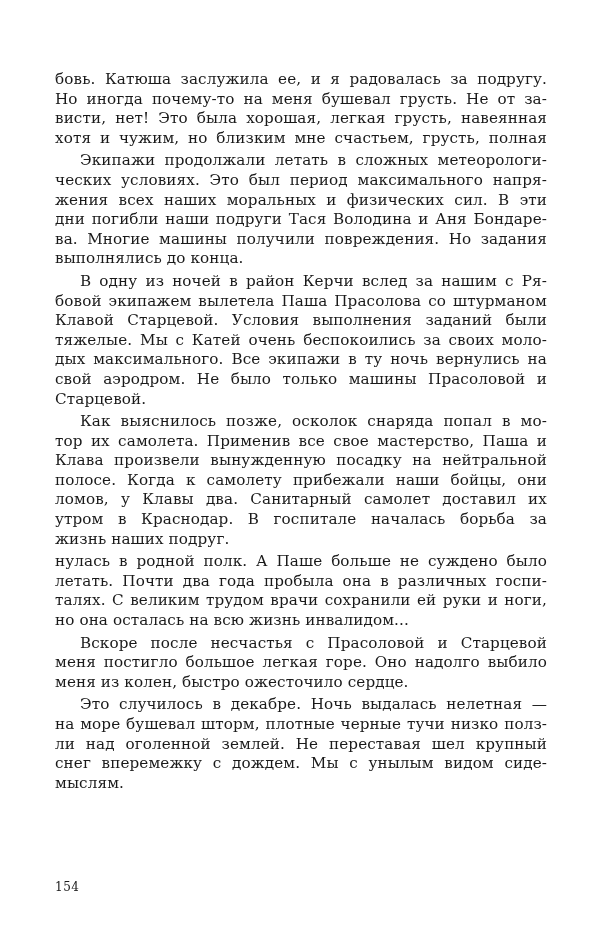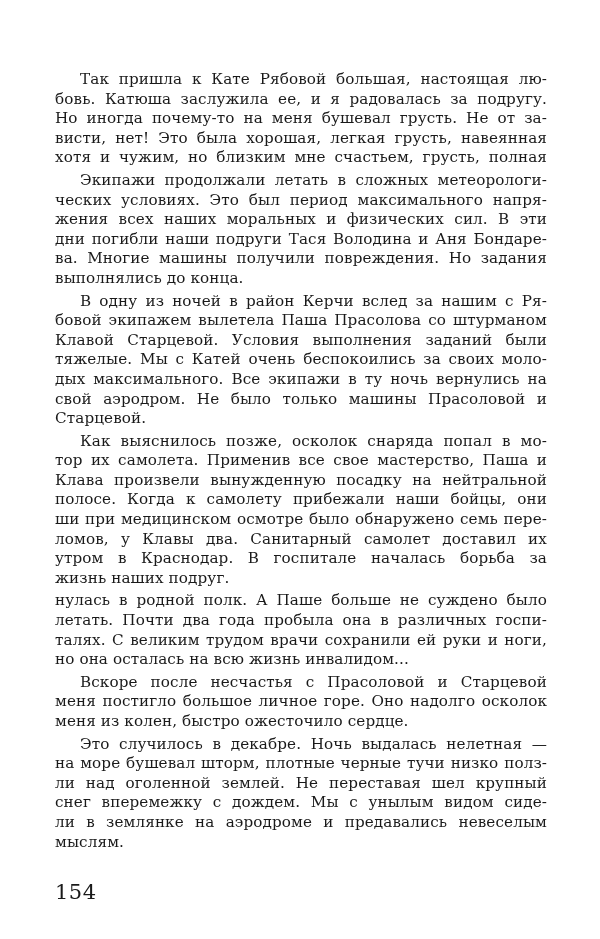--- a/index.html
+++ b/index.html
@@ -37,32 +37,31 @@
     .line.last {
       text-align-last: left;
     }
     .para {
       margin-bottom: 3px;
     }
     .page-number {
       position: absolute;
       left: 55px;
       top: 880px;
-      font-size: 21px;
+      font-size: 12px;
       font-weight: normal;
       letter-spacing: 0.5px;
     }
   </style>
 </head>
 <body>
 
 <div class="page">
 
   <div class="para">
-    <span class="line indent">Так пришла к Кате Рябовой большая, настоящая лю-</span>
     <span class="line">бовь. Катюша заслужила ее, и я радовалась за подругу.</span>
     <span class="line">Но иногда почему-то на меня бушевал грусть. Не от за-</span>
     <span class="line">висти, нет! Это была хорошая, легкая грусть, навеянная</span>
     <span class="line">хотя и чужим, но близким мне счастьем, грусть, полная</span>
   </div>
 
   <div class="para">
     <span class="line indent">Экипажи продолжали летать в сложных метеорологи-</span>
     <span class="line">ческих условиях. Это был период максимального напря-</span>
     <span class="line">жения всех наших моральных и физических сил. В эти</span>
@@ -79,43 +78,41 @@
     <span class="line">дых максимального. Все экипажи в ту ночь вернулись на</span>
     <span class="line">свой аэродром. Не было только машины Прасоловой и</span>
     <span class="line last">Старцевой.</span>
   </div>
 
   <div class="para">
     <span class="line indent">Как выяснилось позже, осколок снаряда попал в мо-</span>
     <span class="line">тор их самолета. Применив все свое мастерство, Паша и</span>
     <span class="line">Клава произвели вынужденную посадку на нейтральной</span>
     <span class="line">полосе. Когда к самолету прибежали наши бойцы, они</span>
-    <span class="line">ши при медицинском осмотре было обнаружено семь пере-</span>
     <span class="line">ломов, у Клавы два. Санитарный самолет доставил их</span>
     <span class="line">утром в Краснодар. В госпитале началась борьба за</span>
     <span class="line last">жизнь наших подруг.</span>
   </div>
 
   <div class="para">
     <span class="line">нулась в родной полк. А Паше больше не суждено было</span>
     <span class="line">летать. Почти два года пробыла она в различных госпи-</span>
     <span class="line">талях. С великим трудом врачи сохранили ей руки и ноги,</span>
     <span class="line last">но она осталась на всю жизнь инвалидом...</span>
   </div>
 
   <div class="para">
     <span class="line indent">Вскоре после несчастья с Прасоловой и Старцевой</span>
-    <span class="line">меня постигло большое личное горе. Оно надолго осколок</span>
+    <span class="line">меня постигло большое легкая горе. Оно надолго выбило</span>
     <span class="line last">меня из колен, быстро ожесточило сердце.</span>
   </div>
 
   <div class="para">
     <span class="line indent">Это случилось в декабре. Ночь выдалась нелетная —</span>
     <span class="line">на море бушевал шторм, плотные черные тучи низко полз-</span>
     <span class="line">ли над оголенной землей. Не переставая шел крупный</span>
     <span class="line">снег вперемежку с дождем. Мы с унылым видом сиде-</span>
-    <span class="line">ли в землянке на аэродроме и предавались невеселым</span>
     <span class="line last">мыслям.</span>
   </div>
 
 </div>
 
 <div class="page-number">154</div>
 
 </body></html>

